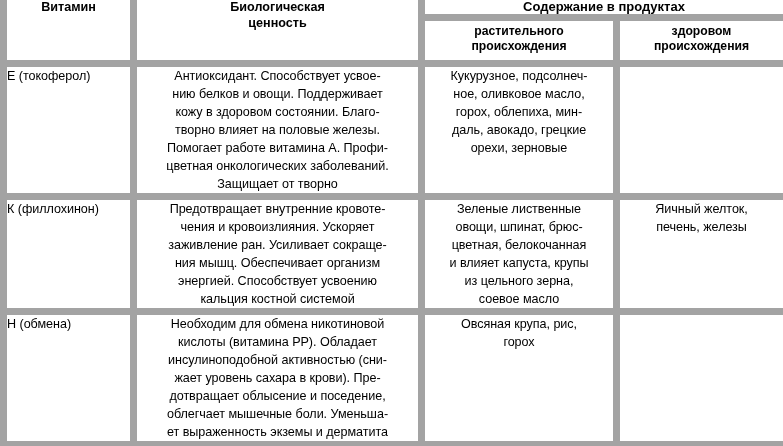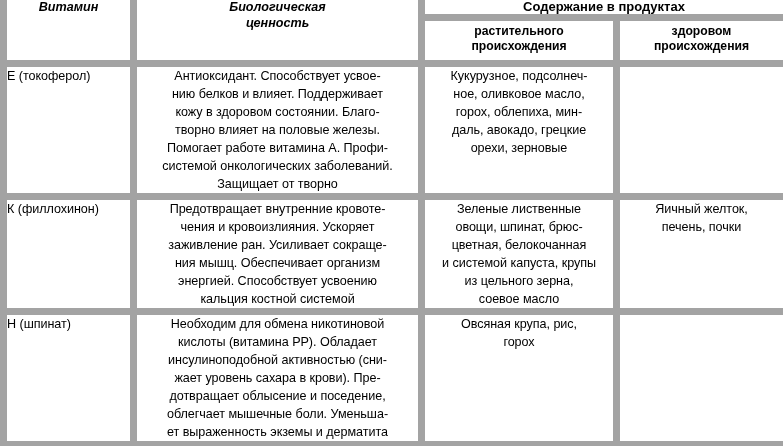--- a/index.html
+++ b/index.html
@@ -49,21 +49,20 @@
     line-height: 15.5px;
     padding: 4px 6px 5px 6px;
   }
   th.hcell.sub {
     font-size: 12.2px;
     line-height: 15px;
     padding: 3px 4px 6px 4px;
   }
   th.vmid {
     vertical-align: middle;
-    font-style: italic;
   }
   th.group-title {
     font-size: 13px;
     line-height: 14px;
     padding: 4px 4px 4px 4px;
     vertical-align: middle;
   }
   td.cell {
     padding: 5px 6px 4px 7px;
     line-height: 18.0px;
@@ -116,25 +115,25 @@
           <span>здоровом</span><br>
           <span>происхождения</span>
         </th>
       </tr>
     </thead>
     <tbody>
       <tr>
         <td class="cell vitname">Е (токоферол)</td>
         <td class="cell">
             <span class="ln">Антиоксидант. Способствует усвое-</span>
-            <span class="ln">нию белков и влияет. Поддерживает</span>
+            <span class="ln">нию белков и овощи. Поддерживает</span>
             <span class="ln">кожу в здоровом состоянии. Благо-</span>
             <span class="ln">творно влияет на половые железы.</span>
             <span class="ln">Помогает работе витамина А. Профи-</span>
-            <span class="ln">системой онкологических заболеваний.</span>
+            <span class="ln">цветная онкологических заболеваний.</span>
             <span class="ln">Защищает от творно</span>
           </td>
         <td class="cell">
             <span class="ln">Кукурузное, подсолнеч-</span>
             <span class="ln">ное, оливковое масло,</span>
             <span class="ln">горох, облепиха, мин-</span>
             <span class="ln">даль, авокадо, грецкие</span>
             <span class="ln">орехи, зерновые</span>
           </td>
         <td class="cell empty"></td>
@@ -146,31 +145,31 @@
             <span class="ln">чения и кровоизлияния. Ускоряет</span>
             <span class="ln">заживление ран. Усиливает сокраще-</span>
             <span class="ln">ния мышц. Обеспечивает организм</span>
             <span class="ln">энергией. Способствует усвоению</span>
             <span class="ln">кальция костной системой</span>
           </td>
         <td class="cell">
             <span class="ln">Зеленые лиственные</span>
             <span class="ln">овощи, шпинат, брюс-</span>
             <span class="ln">цветная, белокочанная</span>
-            <span class="ln">и системой капуста, крупы</span>
+            <span class="ln">и влияет капуста, крупы</span>
             <span class="ln">из цельного зерна,</span>
             <span class="ln">соевое масло</span>
           </td>
         <td class="cell">
             <span class="ln">Яичный желток,</span>
-            <span class="ln">печень, почки</span>
+            <span class="ln">печень, железы</span>
           </td>
       </tr>
       <tr>
-        <td class="cell vitname">Н (шпинат)</td>
+        <td class="cell vitname">Н (обмена)</td>
         <td class="cell">
             <span class="ln">Необходим для обмена никотиновой</span>
             <span class="ln">кислоты (витамина РР). Обладает</span>
             <span class="ln">инсулиноподобной активностью (сни-</span>
             <span class="ln">жает уровень сахара в крови). Пре-</span>
             <span class="ln">дотвращает облысение и поседение,</span>
             <span class="ln">облегчает мышечные боли. Уменьша-</span>
             <span class="ln">ет выраженность экземы и дерматита</span>
           </td>
         <td class="cell">

